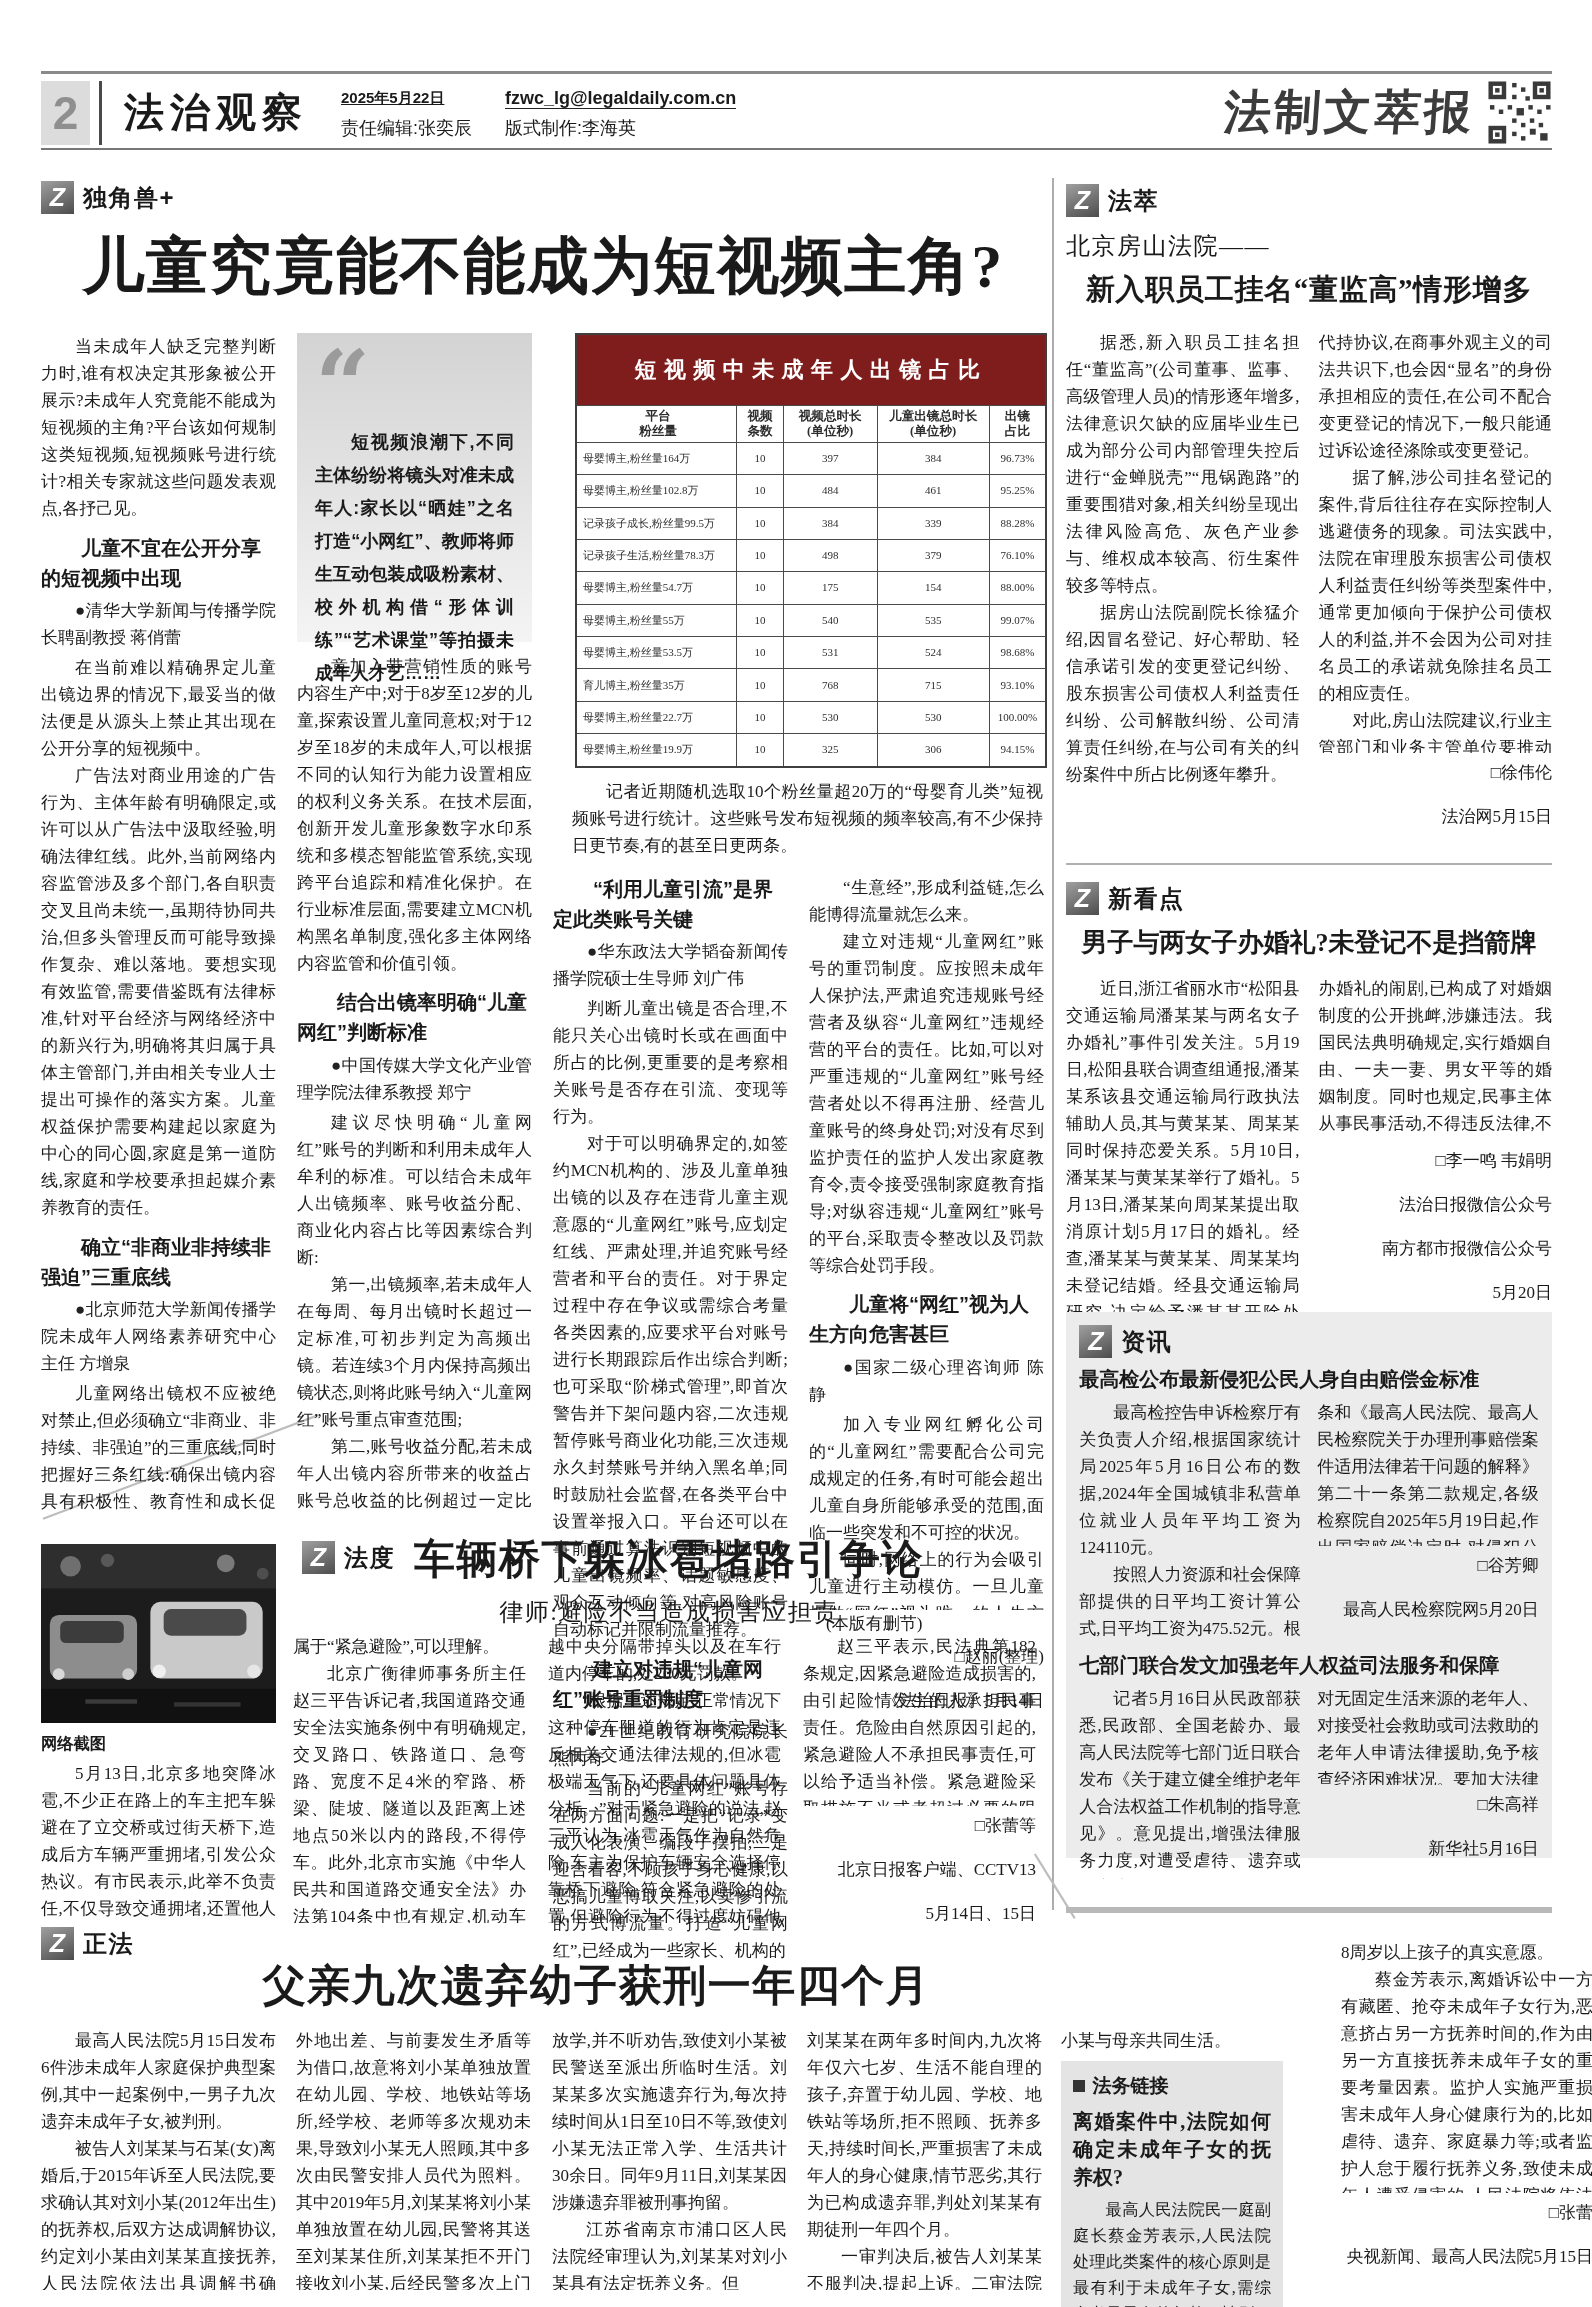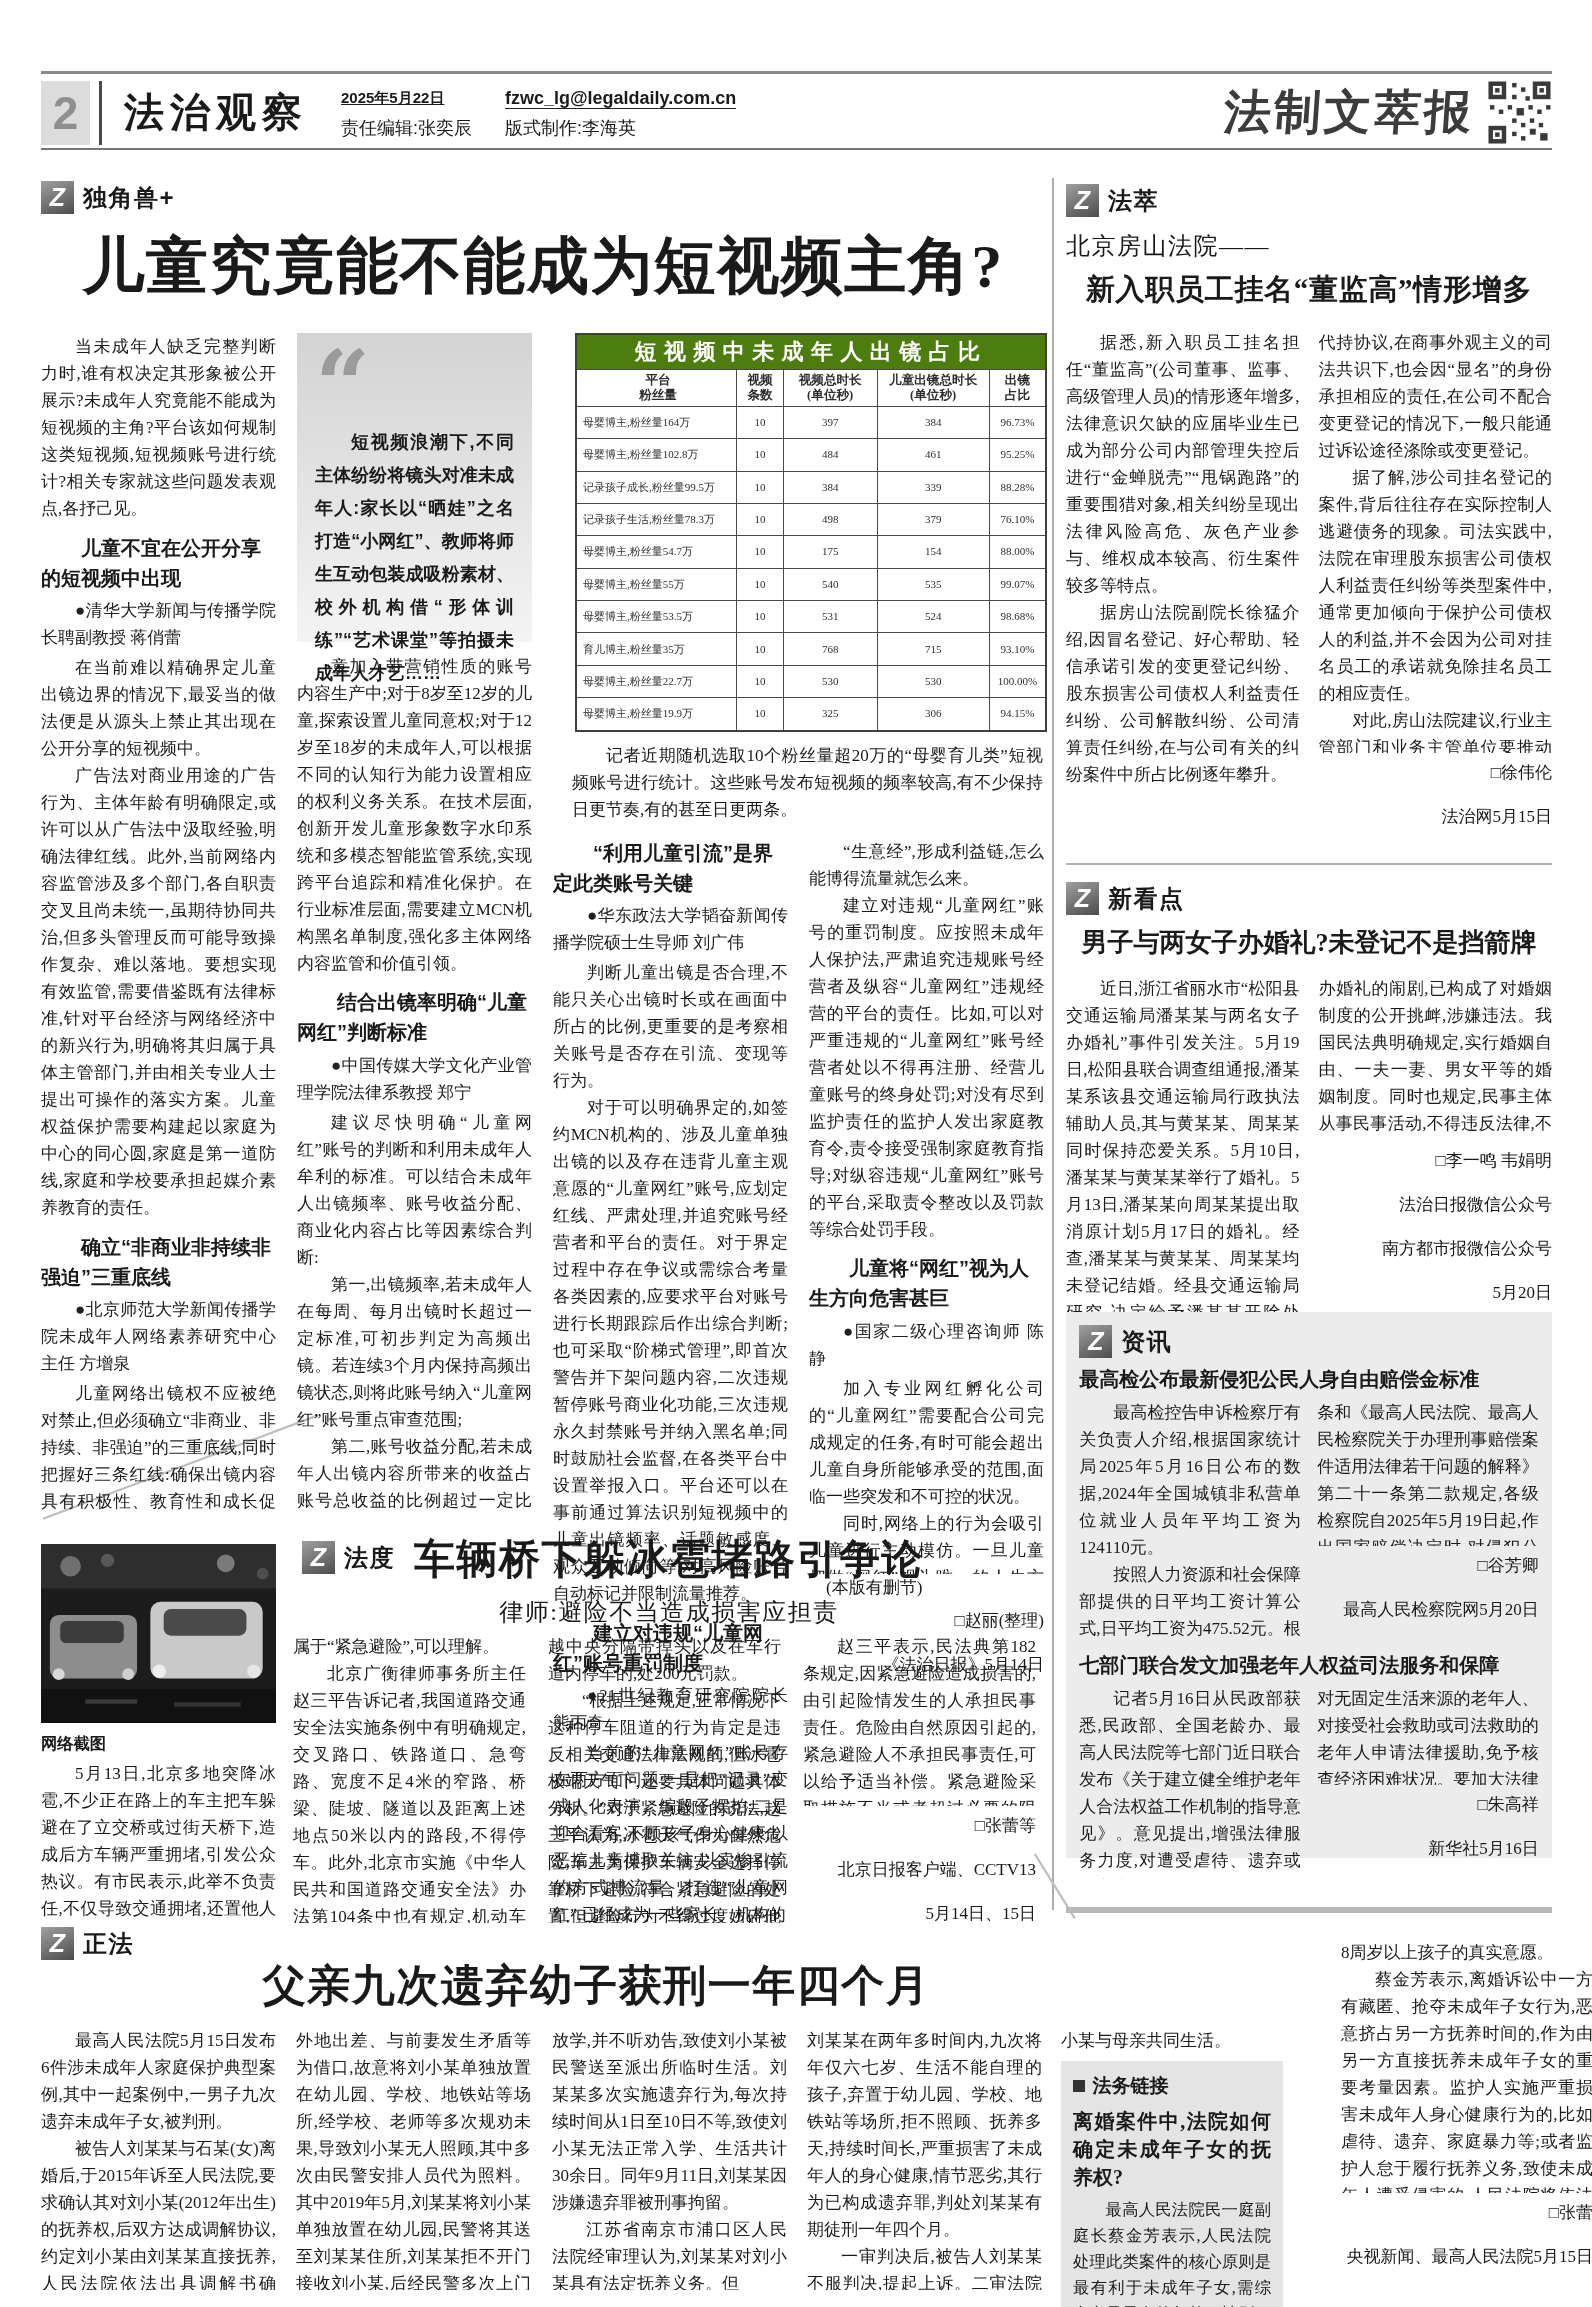--- a/index.html
+++ b/index.html
@@ -31,22 +31,22 @@
   .cols{display:flex;}
   .fill{flex:1;overflow:hidden;}
   .colflex{display:flex;flex-direction:column;}
   
   .main-headline{font:900 62px "Liberation Serif",serif;text-align:center;letter-spacing:1.5px;margin-top:10.4px;}
   .quotebox{height:309px;background:linear-gradient(180deg,#d3d3d3,#f4f4f4);padding:19px 18px 0;box-sizing:border-box;margin-bottom:10.4px;}
   .qmark{font:bold 96px "DejaVu Serif",serif;color:#9b9b9b;line-height:67px;height:74px;}
   .quotetext{font:bold 18px "Liberation Sans",sans-serif;line-height:33px;text-align:justify;text-indent:2em;}
   
   .ntable{width:468px;margin-left:22px;border:2.2px solid #3f3f3f;background:#fff;}
-  .ntable .ttl{background:#4d7c0f;color:#fff;font:bold 22px "Liberation Sans",sans-serif;
-               text-align:center;letter-spacing:7.4px;padding:2px 0;}
+  .ntable .ttl{background:#7f1d1d;color:#fff;font:bold 22px "Liberation Sans",sans-serif;
+               text-align:center;letter-spacing:7.4px;padding:20px 0;}
   .trow{display:flex;border-top:0.7px solid #4a4a4a;}
   .trow>div{border-left:0.7px solid #4a4a4a;box-sizing:border-box;padding:2.2px 3px;font-size:11px;color:#2d2d2d;
             display:flex;align-items:center;justify-content:center;text-align:center;white-space:pre-line;}
   .trow>div:first-child{border-left:none;justify-content:flex-start;text-align:left;padding-left:6px;}
   .thead>div{font-weight:bold;font-size:12.6px;line-height:15.5px;justify-content:center !important;text-align:center !important;}
   .cw0{width:34%;}.cw1{width:10%;}.cw2{width:20%;}.cw3{width:24%;}.cw4{width:12%;}
   .tnote{width:471px;margin:10.4px 0 0 19px;font-size:17px;line-height:27px;text-align:justify;text-indent:2em;}
   
   .kicker{font-size:24px;margin-top:13.3px;letter-spacing:1.5px;}
   .rail-headline{font:bold 29px "Liberation Serif",serif;margin-top:7.4px;letter-spacing:0.7px;}

